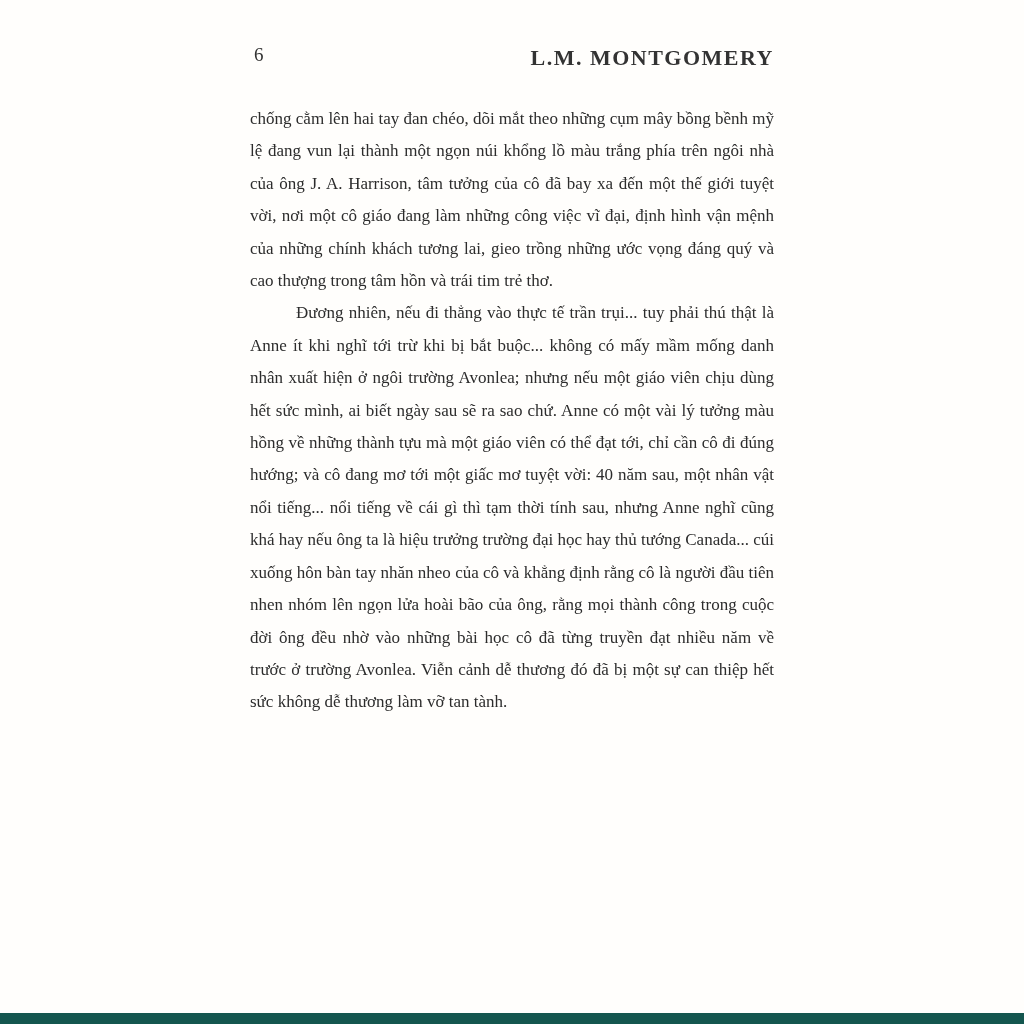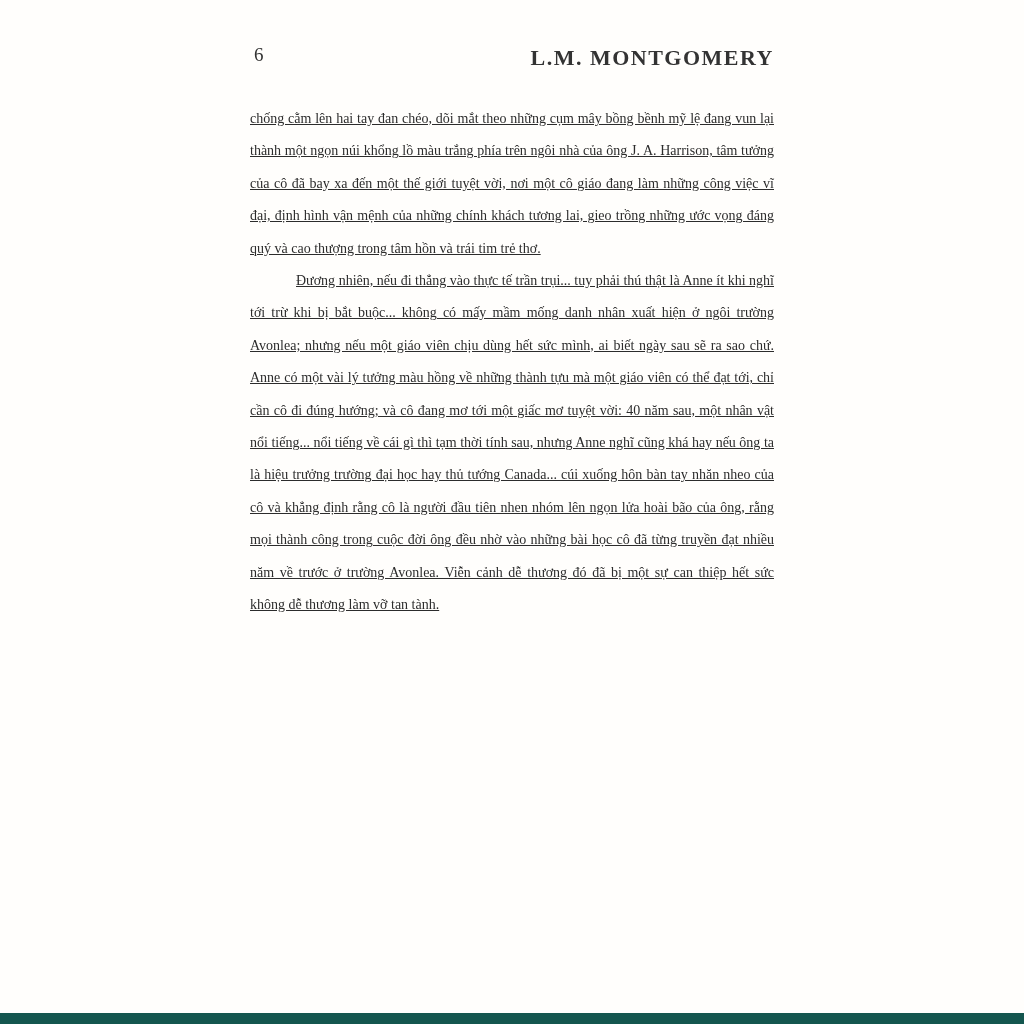--- a/index.html
+++ b/index.html
@@ -41,25 +41,24 @@
     font-size: 22px;
     letter-spacing: 1.5px;
     color: #333333;
     font-weight: bold;
   }
   .body-text {
     position: absolute;
     top: 103px;
     left: 250px;
     width: 524px;
-    font-size: 14px;
+    font-size: 17px;
     line-height: 32.4px;
     text-align: justify;
     color: #2c2c2c;
-    text-decoration: underline;
   }
   .body-text p {
     margin: 0;
     padding: 0;
   }
   .body-text p.indent {
     text-indent: 46px;
   }
   .bottom-strip {
     position: absolute;

